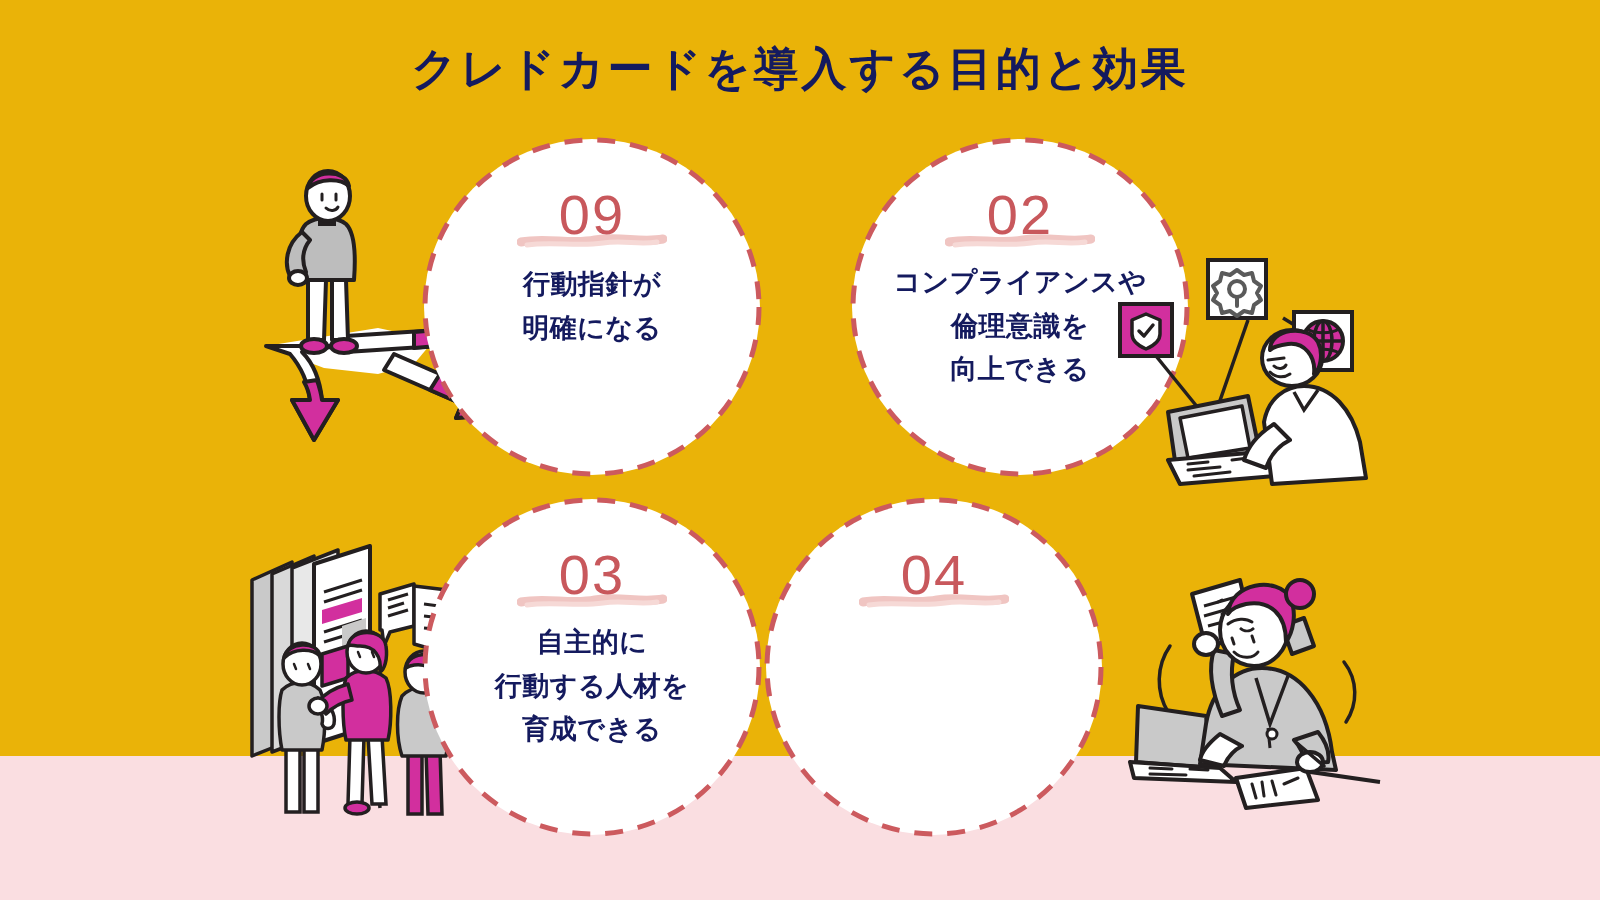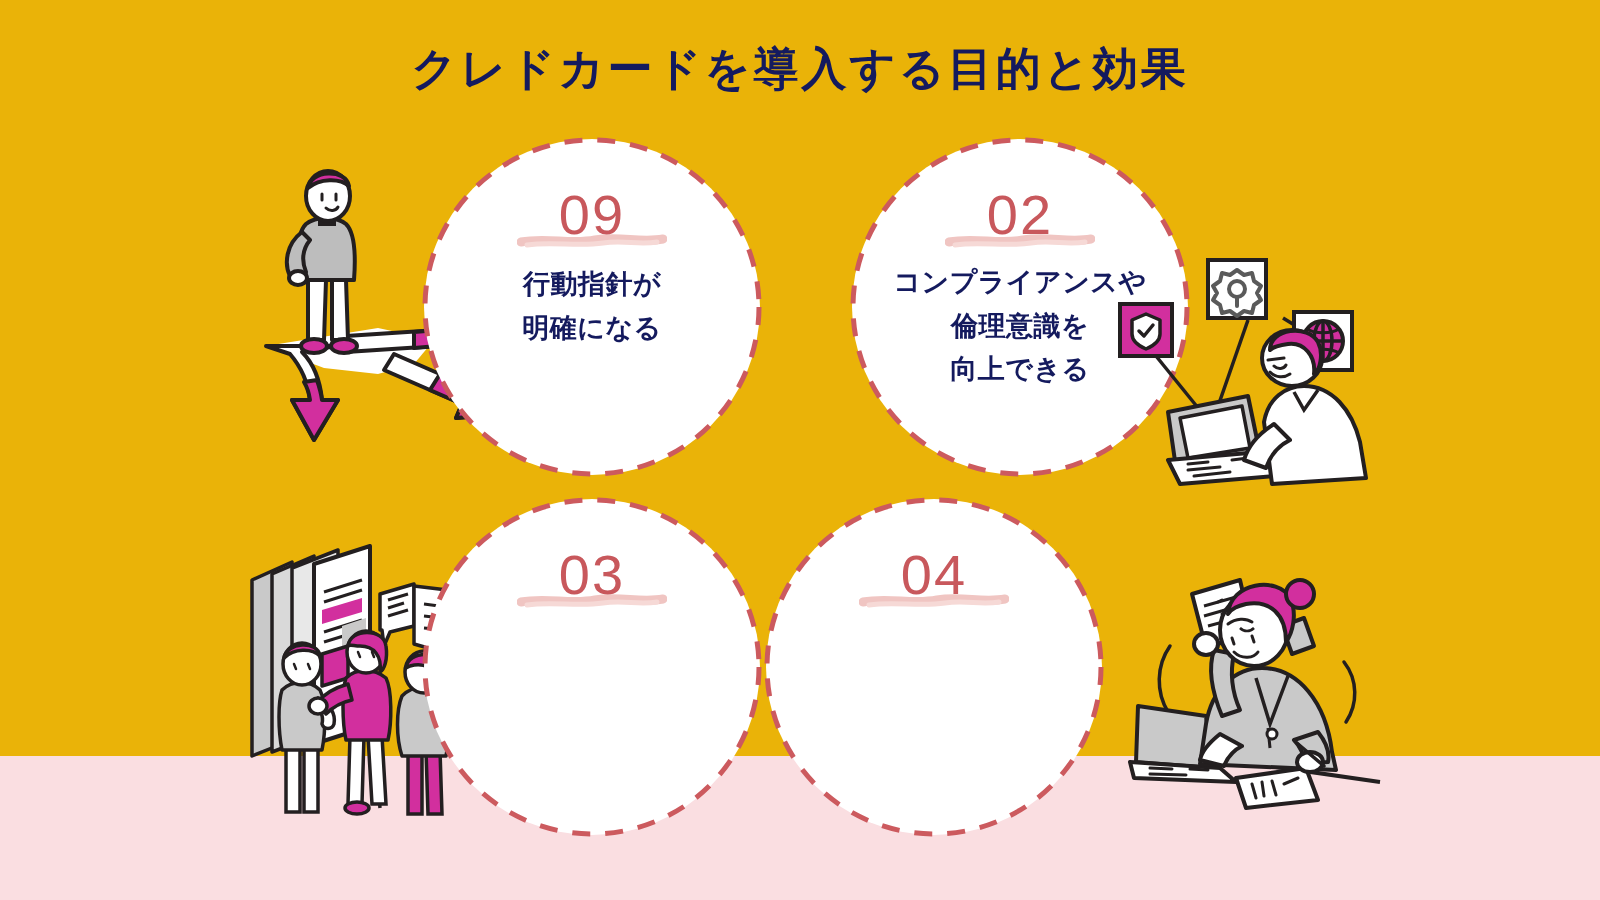--- a/index.html
+++ b/index.html
@@ -338,20 +338,23 @@
     <svg class="dash-ring" viewBox="0 0 340 340">
       <circle cx="170" cy="170" r="167" fill="none" stroke="#cc5a5e" stroke-width="5" stroke-dasharray="18 15" stroke-linecap="butt"></circle>
     </svg>
     <div class="num-wrap">
       <svg class="brush" viewBox="0 0 150 16">
         <path d="M4 9 C30 4 54 12 78 7 C102 3 124 10 146 6" stroke="#f0c5c2" stroke-width="9" fill="none" stroke-linecap="round"></path>
         <path d="M10 12 C36 8 60 14 86 10 C106 7 122 12 140 9" stroke="#f6d9d6" stroke-width="5" fill="none" stroke-linecap="round"></path>
       </svg>
       <div class="num">03</div>
     </div>
+    <div class="circle-text">自主的に
+行動する人材を
+育成できる</div>
   </div>
 
   <div class="circle c4 three-line">
     <svg class="dash-ring" viewBox="0 0 340 340">
       <circle cx="170" cy="170" r="167" fill="none" stroke="#cc5a5e" stroke-width="5" stroke-dasharray="18 15" stroke-linecap="butt"></circle>
     </svg>
     <div class="num-wrap">
       <svg class="brush" viewBox="0 0 150 16">
         <path d="M4 9 C30 4 54 12 78 7 C102 3 124 10 146 6" stroke="#f0c5c2" stroke-width="9" fill="none" stroke-linecap="round"></path>
         <path d="M10 12 C36 8 60 14 86 10 C106 7 122 12 140 9" stroke="#f6d9d6" stroke-width="5" fill="none" stroke-linecap="round"></path>

